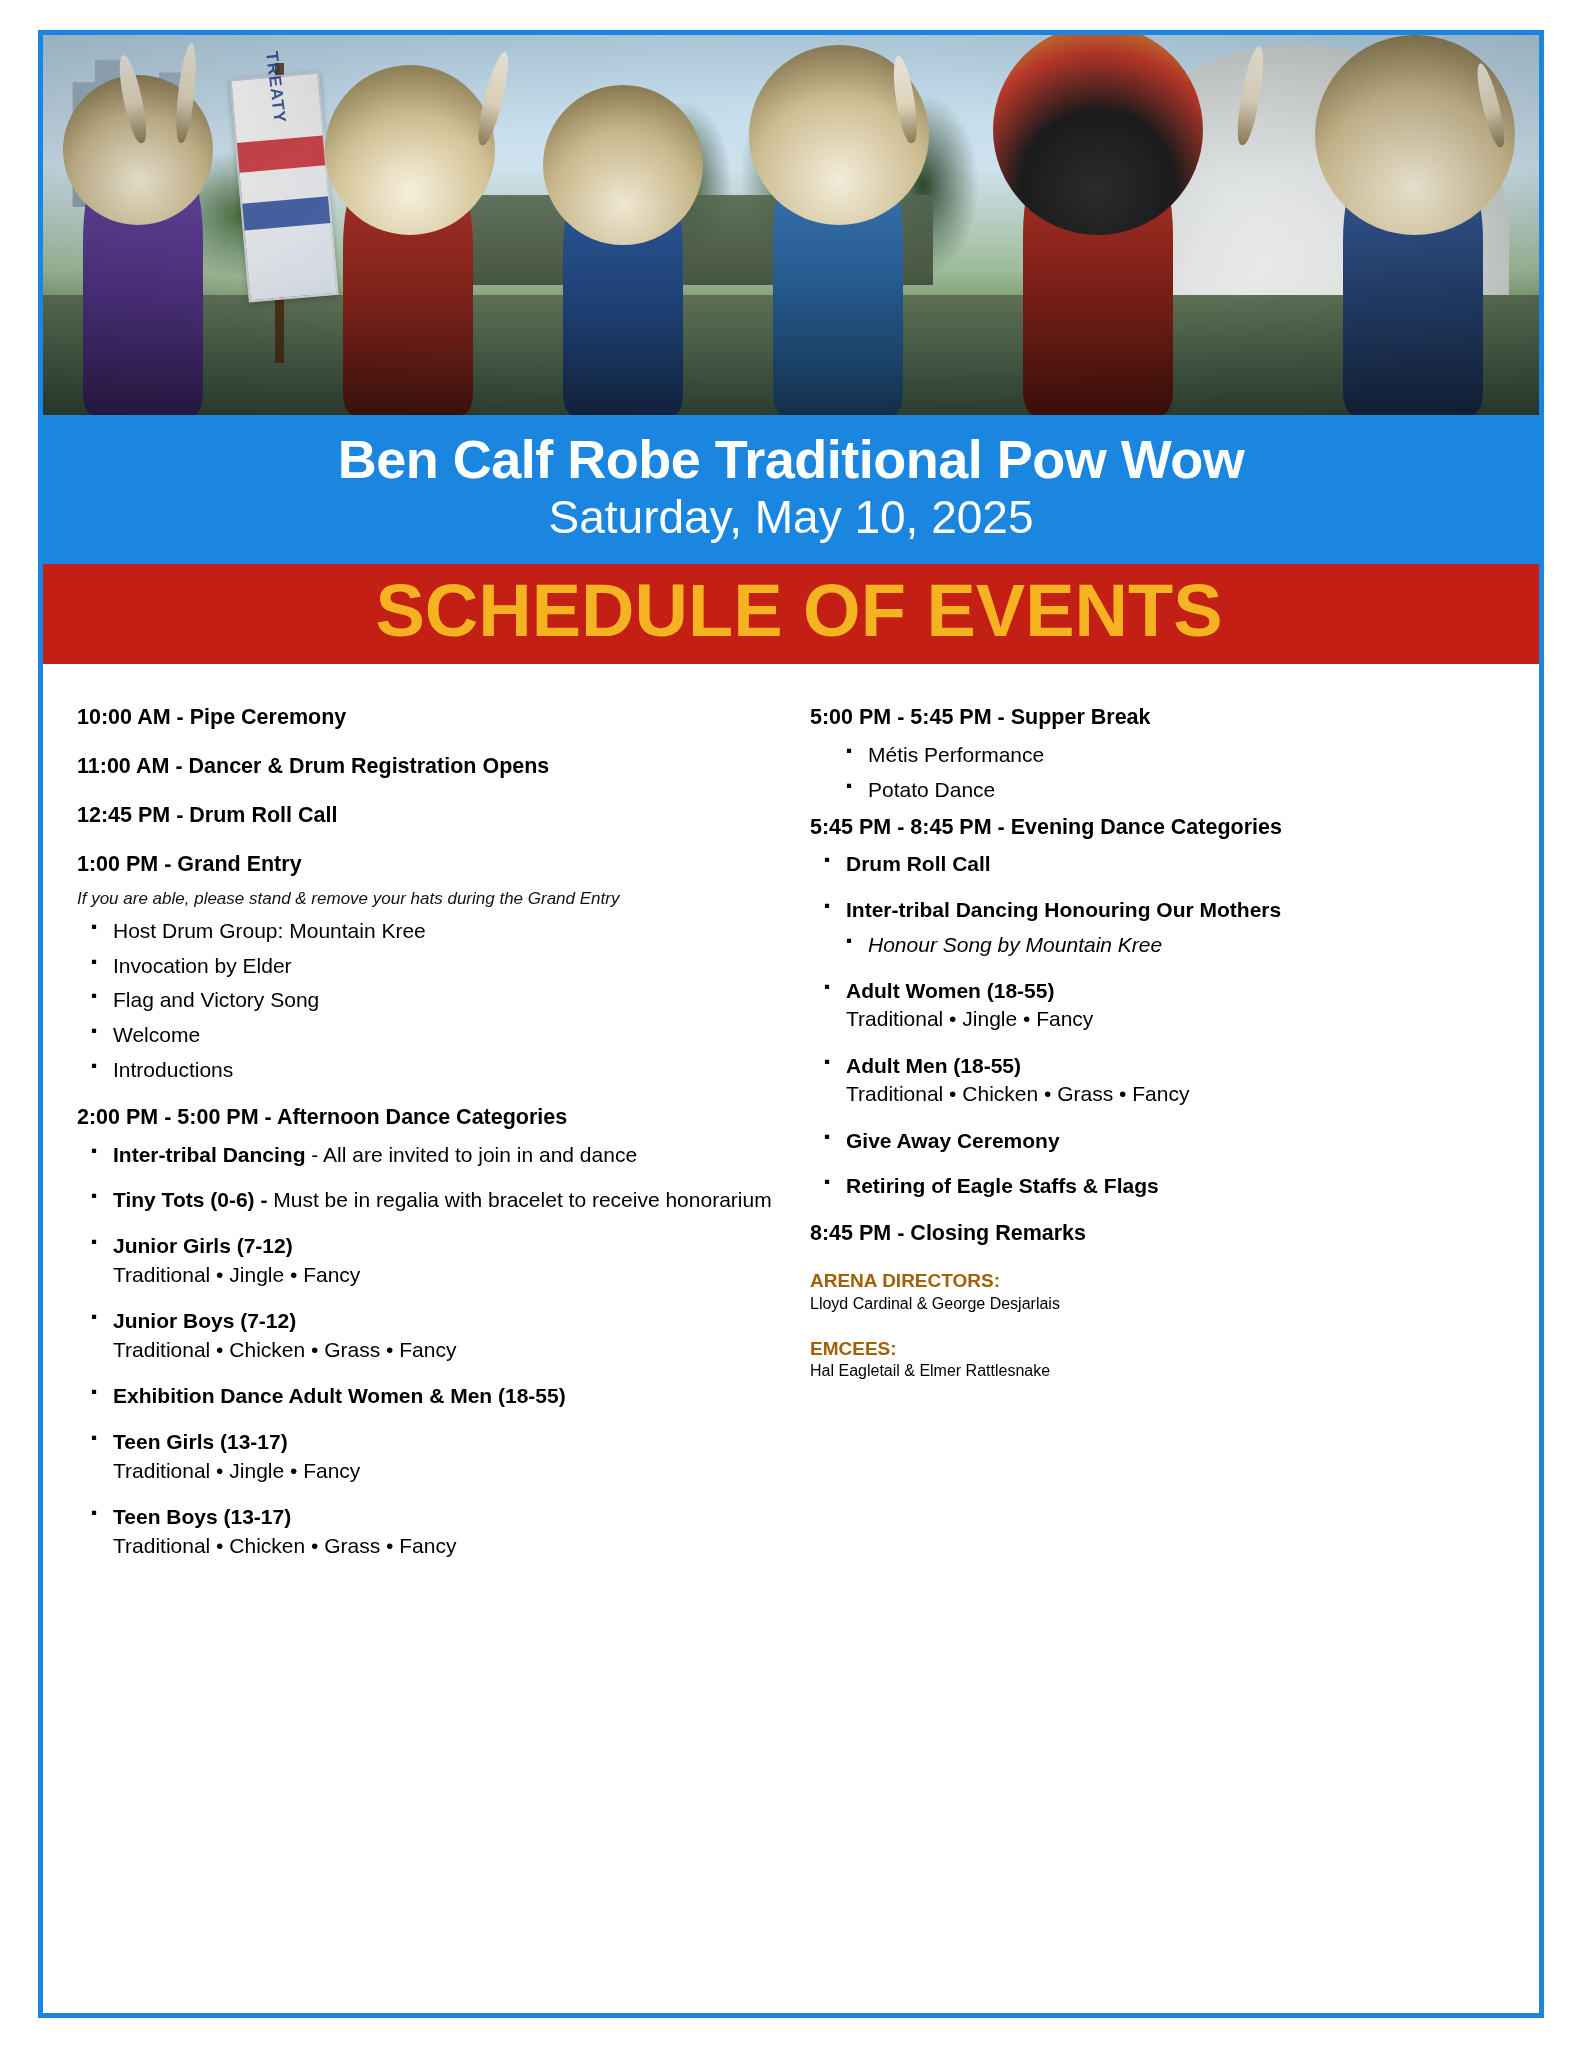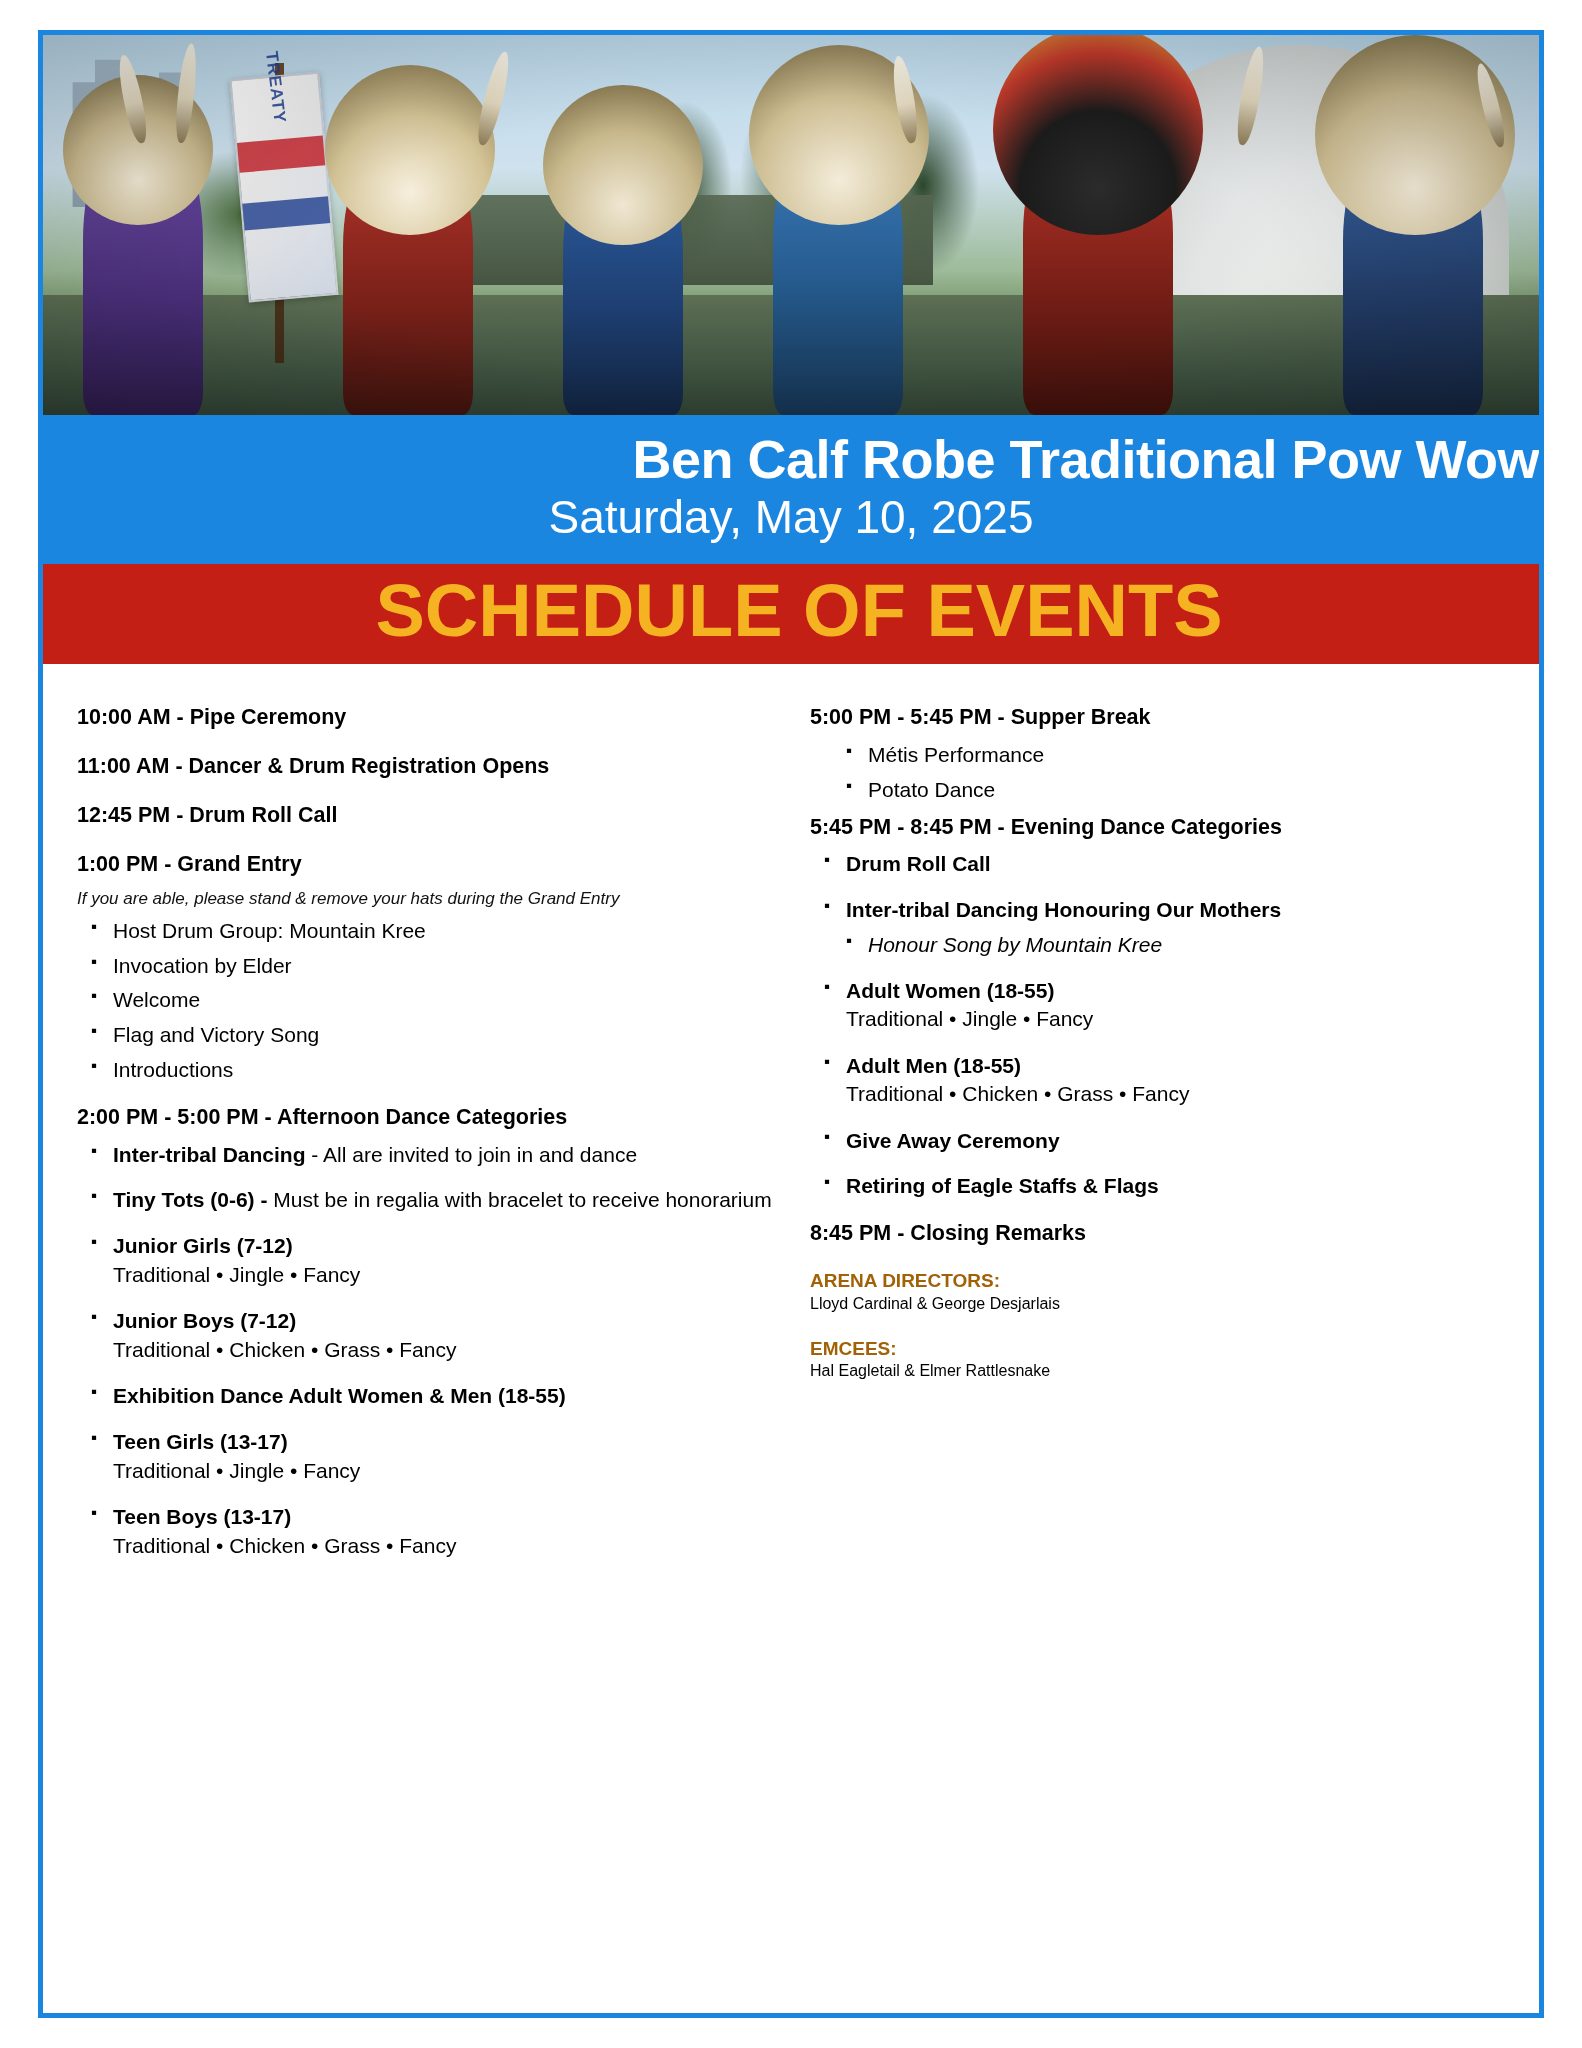--- a/index.html
+++ b/index.html
@@ -137,21 +137,20 @@
     background: #1b86e0;
     color: #ffffff;
     text-align: center;
     padding: 16px 0 22px 0;
   }
   .title-main {
     font-size: 54px;
     font-weight: bold;
     line-height: 1.05;
     letter-spacing: -0.5px;
-    text-align: right;
   }
   .title-sub {
     font-size: 46px;
     font-weight: normal;
     line-height: 1.1;
     margin-top: 4px;
   }
 
   
   .red-band {
@@ -307,22 +306,22 @@
 
         <div class="evt">10:00 AM - Pipe Ceremony</div>
         <div class="evt">11:00 AM - Dancer &amp; Drum Registration Opens</div>
         <div class="evt">12:45 PM - Drum Roll Call</div>
 
         <div class="evt tight">1:00 PM - Grand Entry</div>
         <div class="note">If you are able, please stand &amp; remove your hats during the Grand Entry</div>
         <ul class="bullets">
           <li>Host Drum Group: Mountain Kree</li>
           <li>Invocation by Elder</li>
+          <li>Flag and Victory Song</li>
           <li>Welcome</li>
-          <li>Flag and Victory Song</li>
           <li>Introductions</li>
         </ul>
 
         <div class="evt tight">2:00 PM - 5:00 PM - Afternoon Dance Categories</div>
         <ul class="bullets">
           <li class="spaced">
             <b>Inter-tribal Dancing</b><span> - All are invited to join in and dance</span>
           </li>
           <li class="spaced">
             <b>Tiny Tots (0-6) -</b><span> Must be in regalia with bracelet to receive honorarium</span>

